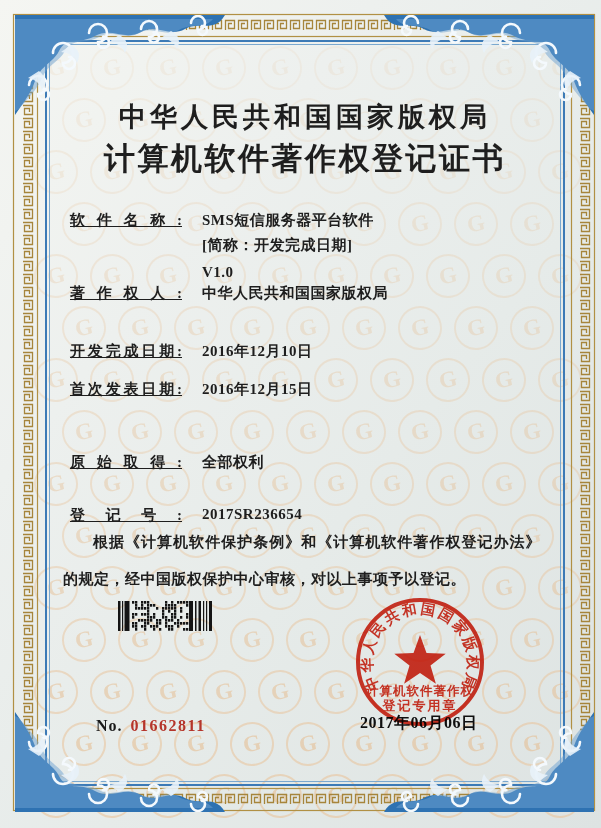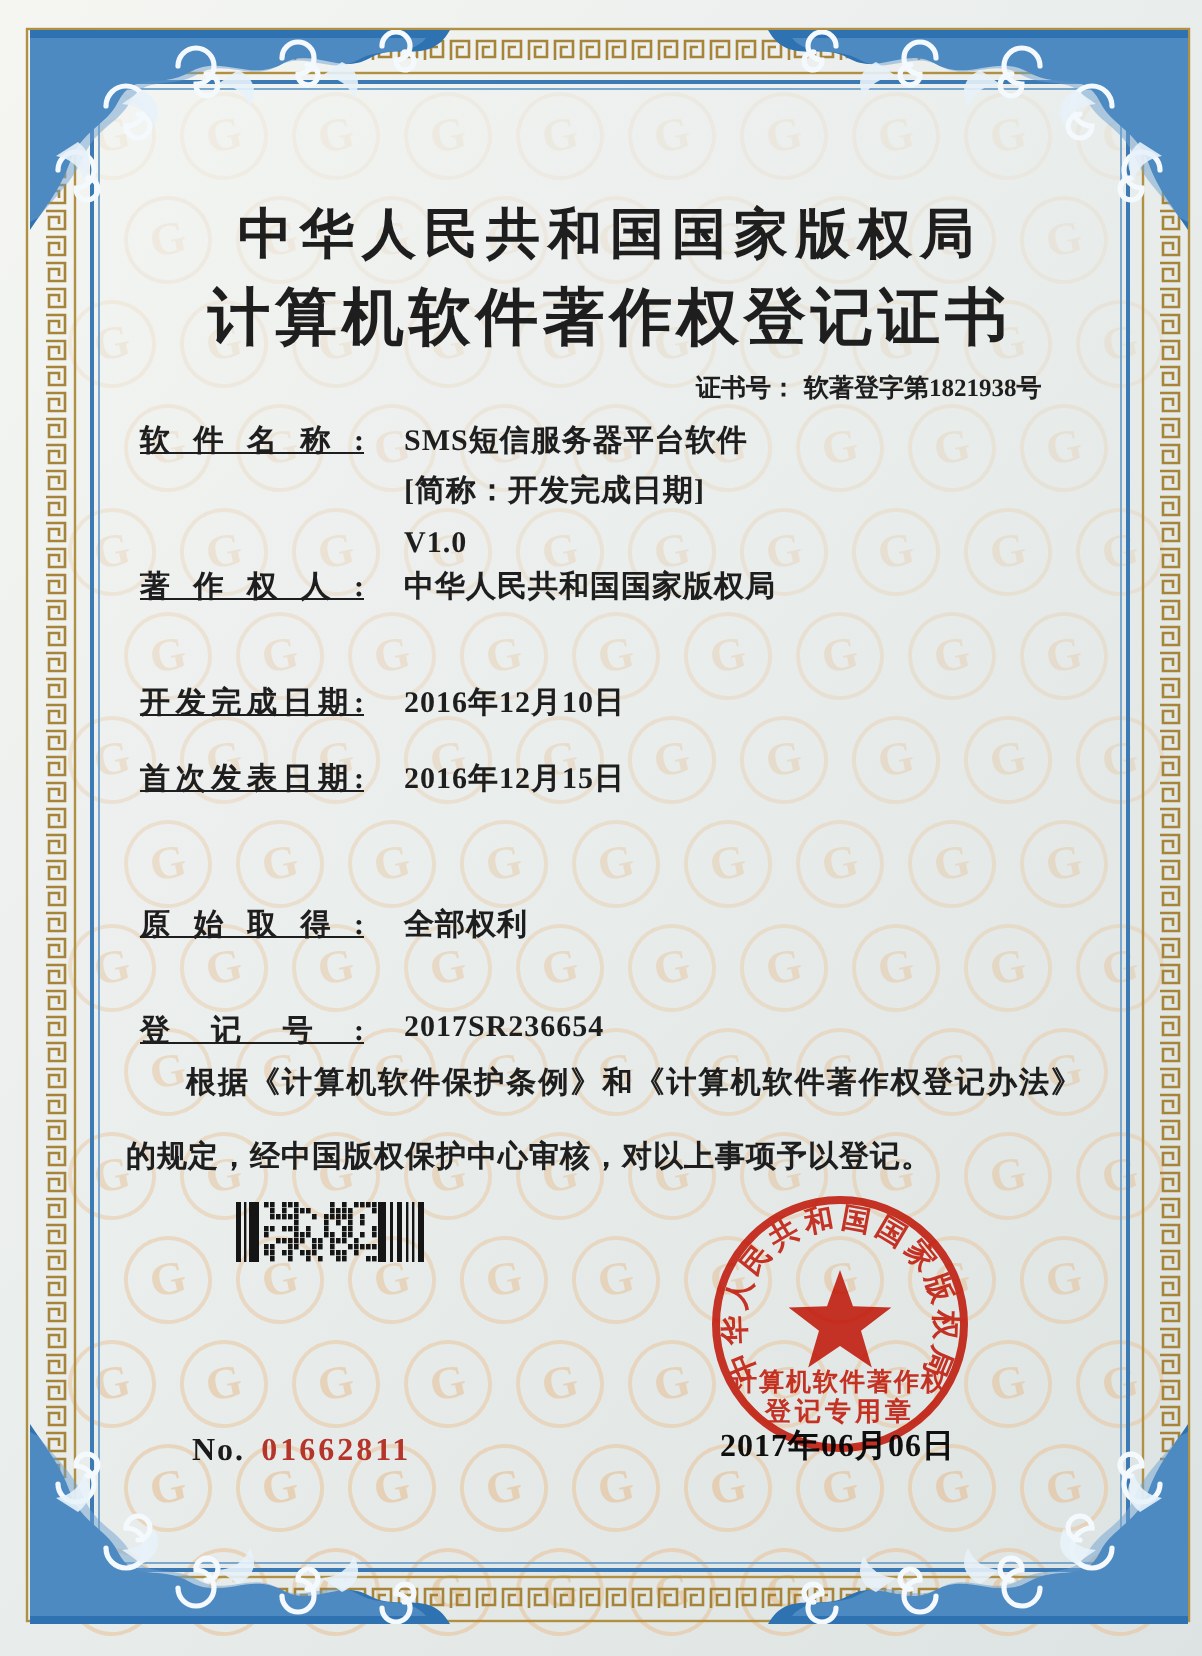--- a/index.html
+++ b/index.html
@@ -485,23 +485,20 @@
       <path d="M56,30 q12,6 6,18 q-4,-10 -16,-11 z"></path>
       <path d="M24,56 q10,8 3,19 q-3,-10 -14,-12 z"></path>
     </g>
   </svg>
 
   <div class="content">
 
     <div class="centered authority">中华人民共和国国家版权局</div>
     <div class="centered cert-title">计算机软件著作权登记证书</div>
 
-    <div class="certno">
-      <span>证书号：</span><span>软著登字第1821938号</span>
-    </div>
 
     <div class="row" style="top:211px">
       <div class="flabel">软件名称:</div>
       <div class="fvalue">SMS短信服务器平台软件</div>
     </div>
     <div class="row" style="top:236px">
       <div class="flabel"></div>
       <div class="fvalue">[简称：开发完成日期]</div>
     </div>
     <div class="row" style="top:264px">

